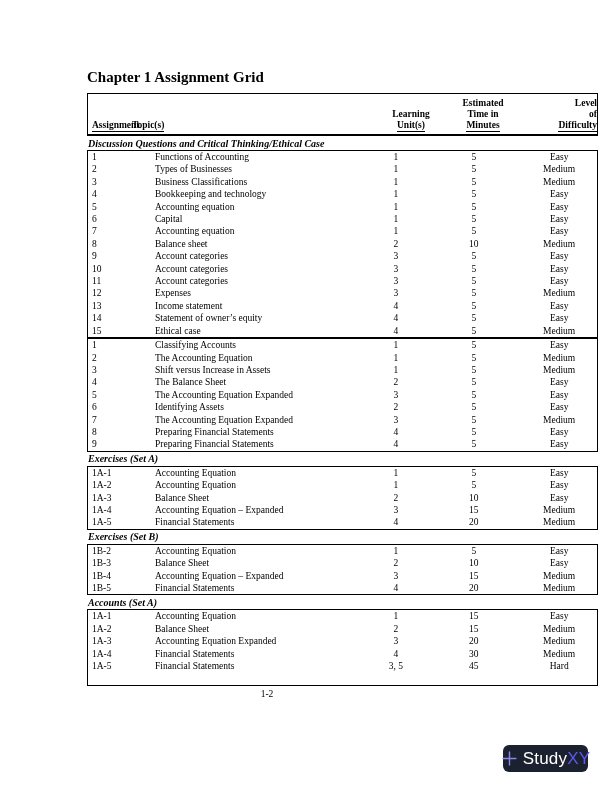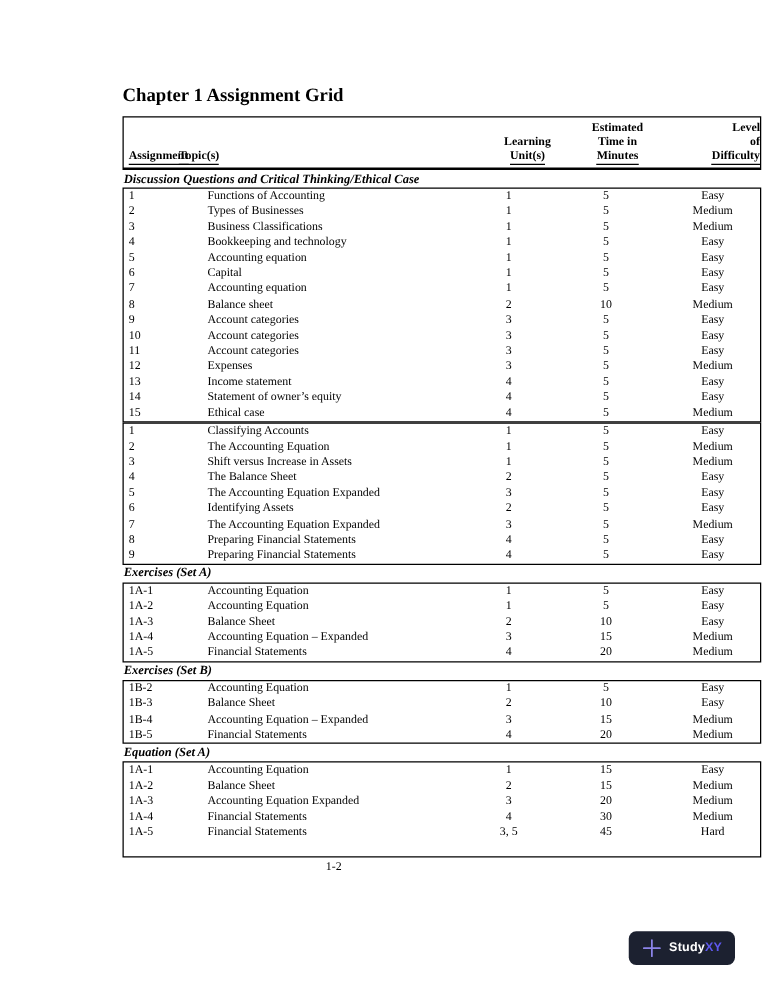--- a/index.html
+++ b/index.html
@@ -1,21 +1,21 @@
 <!DOCTYPE html>
 <html><head>
 <meta charset="utf-8">
 <style>
   html,body { margin:0; padding:0; background:#e8e8e8; }
   .page {
     position:relative; width:612px; height:792px; margin:0 auto;
     background:#ffffff; font-family:"Liberation Serif", serif; color:#000;
     overflow:hidden;
   }
-  .content { position:absolute; left:87px; top:69px; width:511px;margin-left:11px; }
+  .content { position:absolute; left:87px; top:69px; width:511px; }
   .doc-title { font-size:15px; font-weight:bold; line-height:16px; margin:0 0 8px 0; }
 
   
   .head-box {
     border:1px solid #000; border-bottom:2px solid #000;
     display:flex; align-items:flex-end;
     padding:4px 0 2px 0;
     font-weight:bold; font-size:9.5px; line-height:11px;
   }
   .hcell { box-sizing:border-box; }
@@ -52,21 +52,21 @@
   td.c-diff   { text-align:center; }
 
   
   .page-number { position:absolute; left:252px; top:689px; width:30px; text-align:center; font-size:9.5px; }
   .brand-badge {
     position:absolute; left:503px; top:745px; width:85px; height:27px;
     background:#1c2130; border-radius:6px;
     display:flex; align-items:center; justify-content:center; gap:5px;
     font-family:"Liberation Sans", sans-serif;
   }
-  .brand-text { font-size:10px; font-weight:bold; letter-spacing:0.2px; }
+  .brand-text { font-size:17px; font-weight:normal; letter-spacing:0.2px; }
   .brand-study { color:#ffffff; }
   .brand-xy { color:#5e58ee; }
 </style>
 </head>
 <body>
 
 <div class="page">
   <div class="content">
 
     <h1 class="doc-title">Chapter 1 Assignment Grid</h1>
@@ -377,21 +377,21 @@
                   <td class="c-topic">Financial Statements</td>
                   <td class="c-unit">4</td>
                   <td class="c-time">20</td>
                   <td class="c-diff">Medium</td>
                 </tr>
               </tbody>
     </table>
   </section>
 
   <section class="section">
-    <div class="section-title">Equation (Set A)</div>
+    <div class="section-title">Accounts (Set A)</div>
     <table class="rows-box">
       <colgroup>
         <col class="w-assign">
                 <col class="w-topic">
                 <col class="w-unit">
                 <col class="w-time">
                 <col class="w-diff">
       </colgroup>
       <tbody>
                 <tr>

